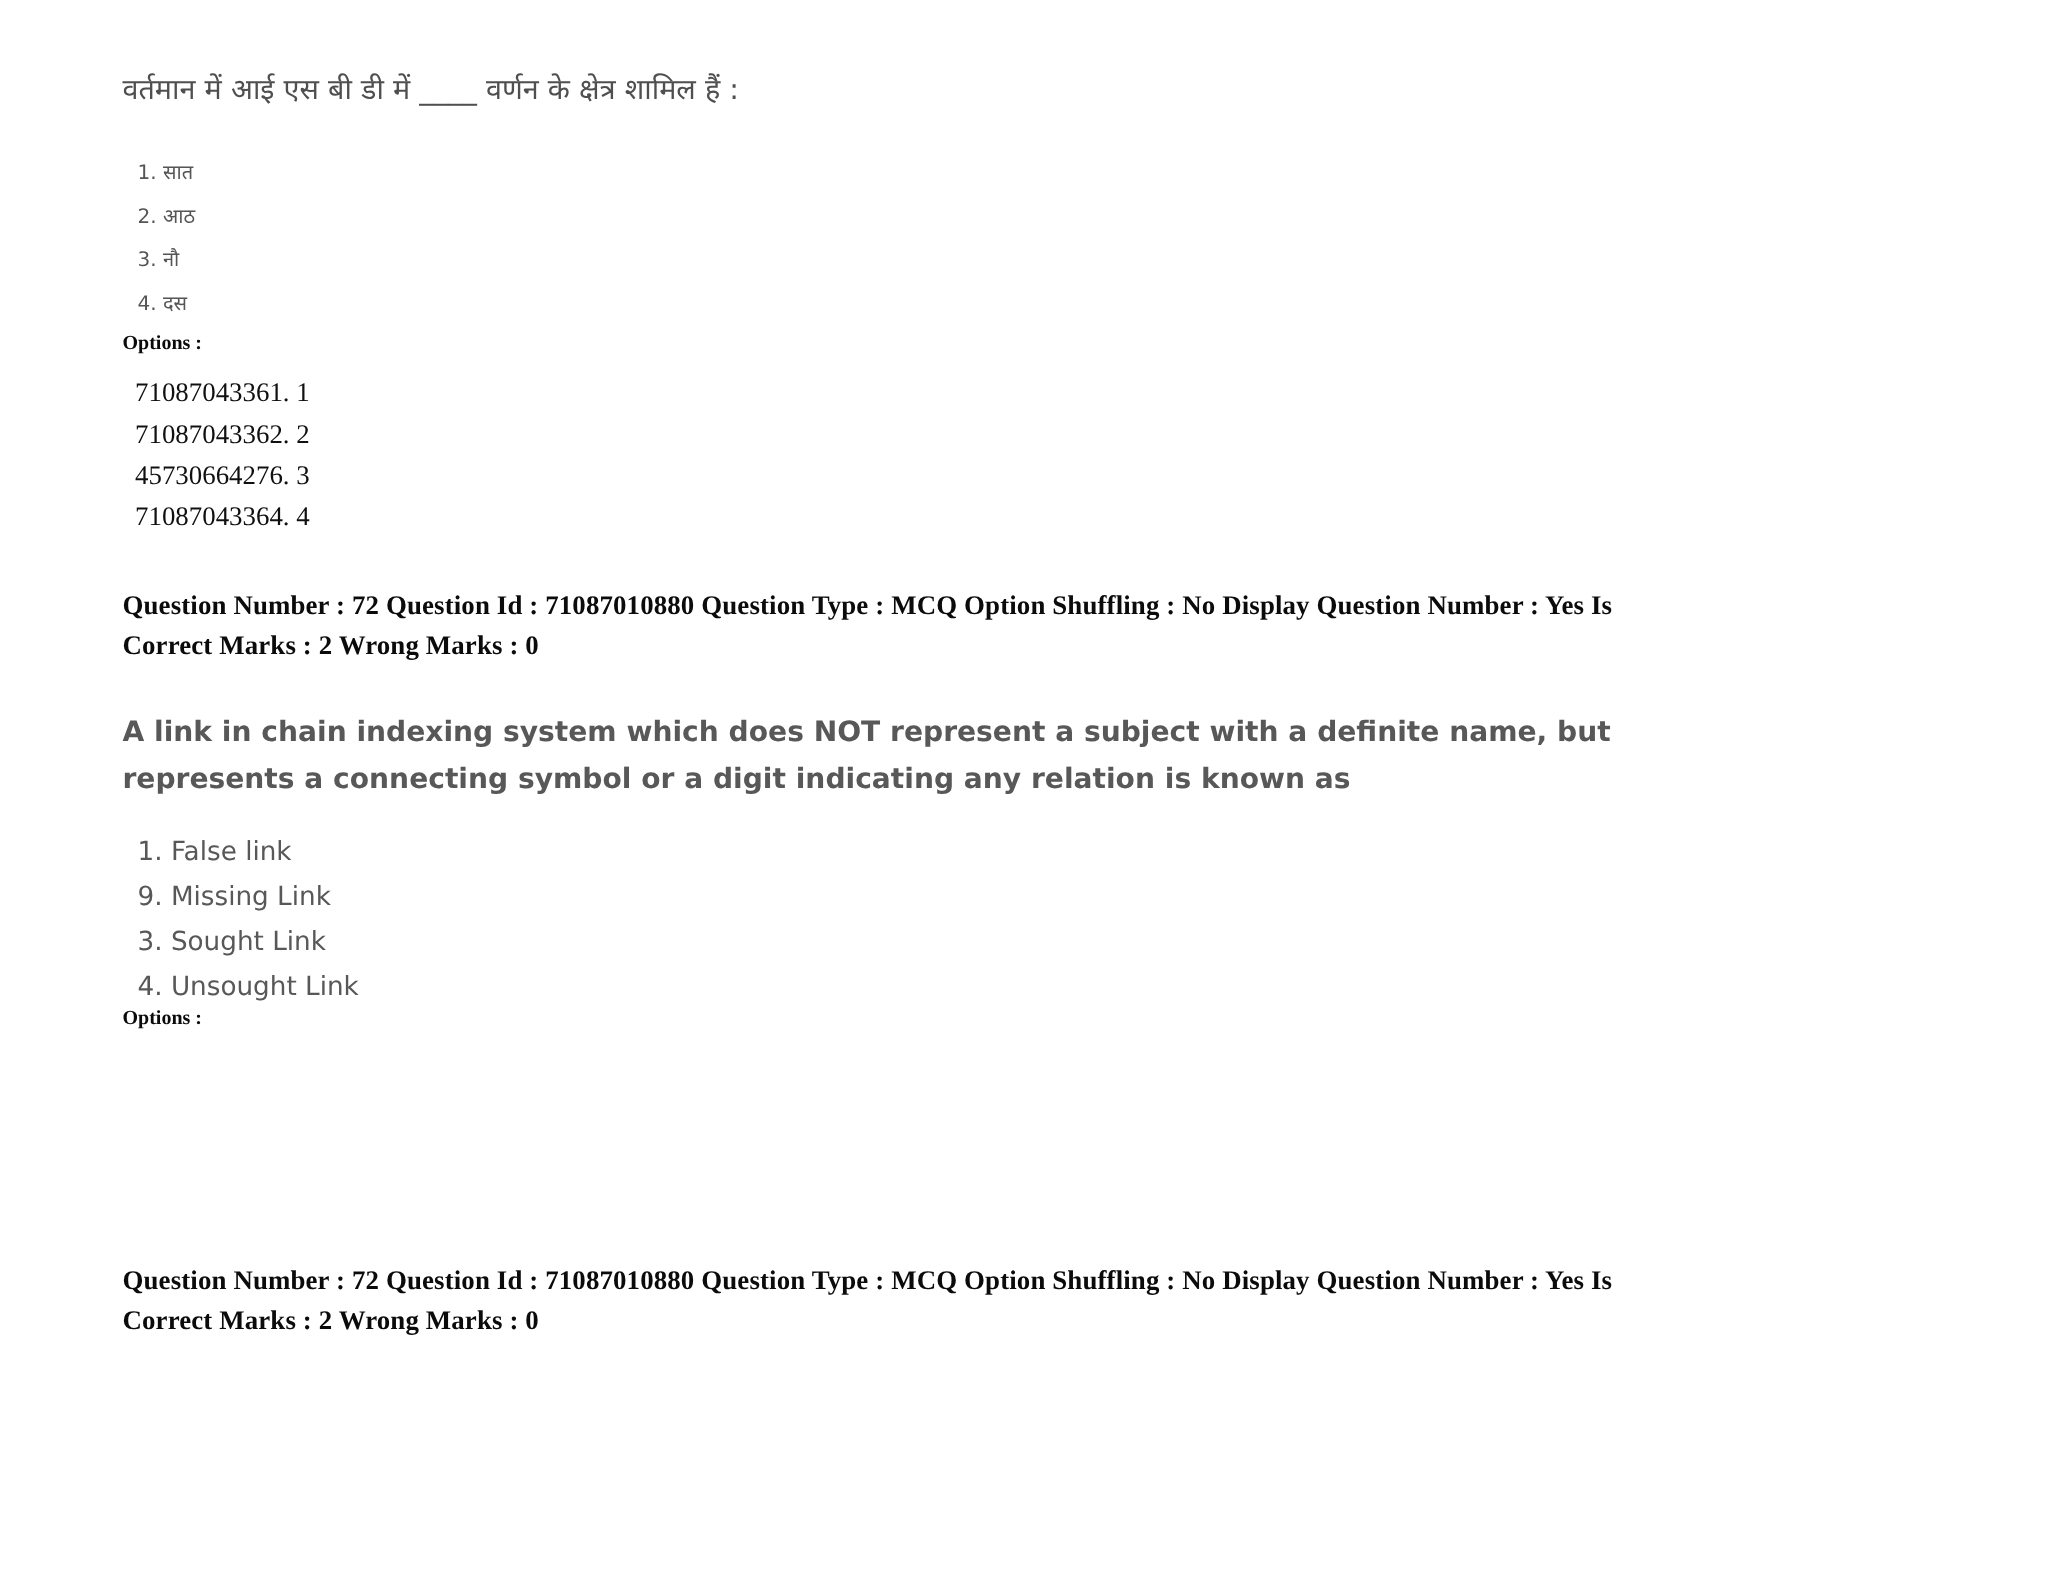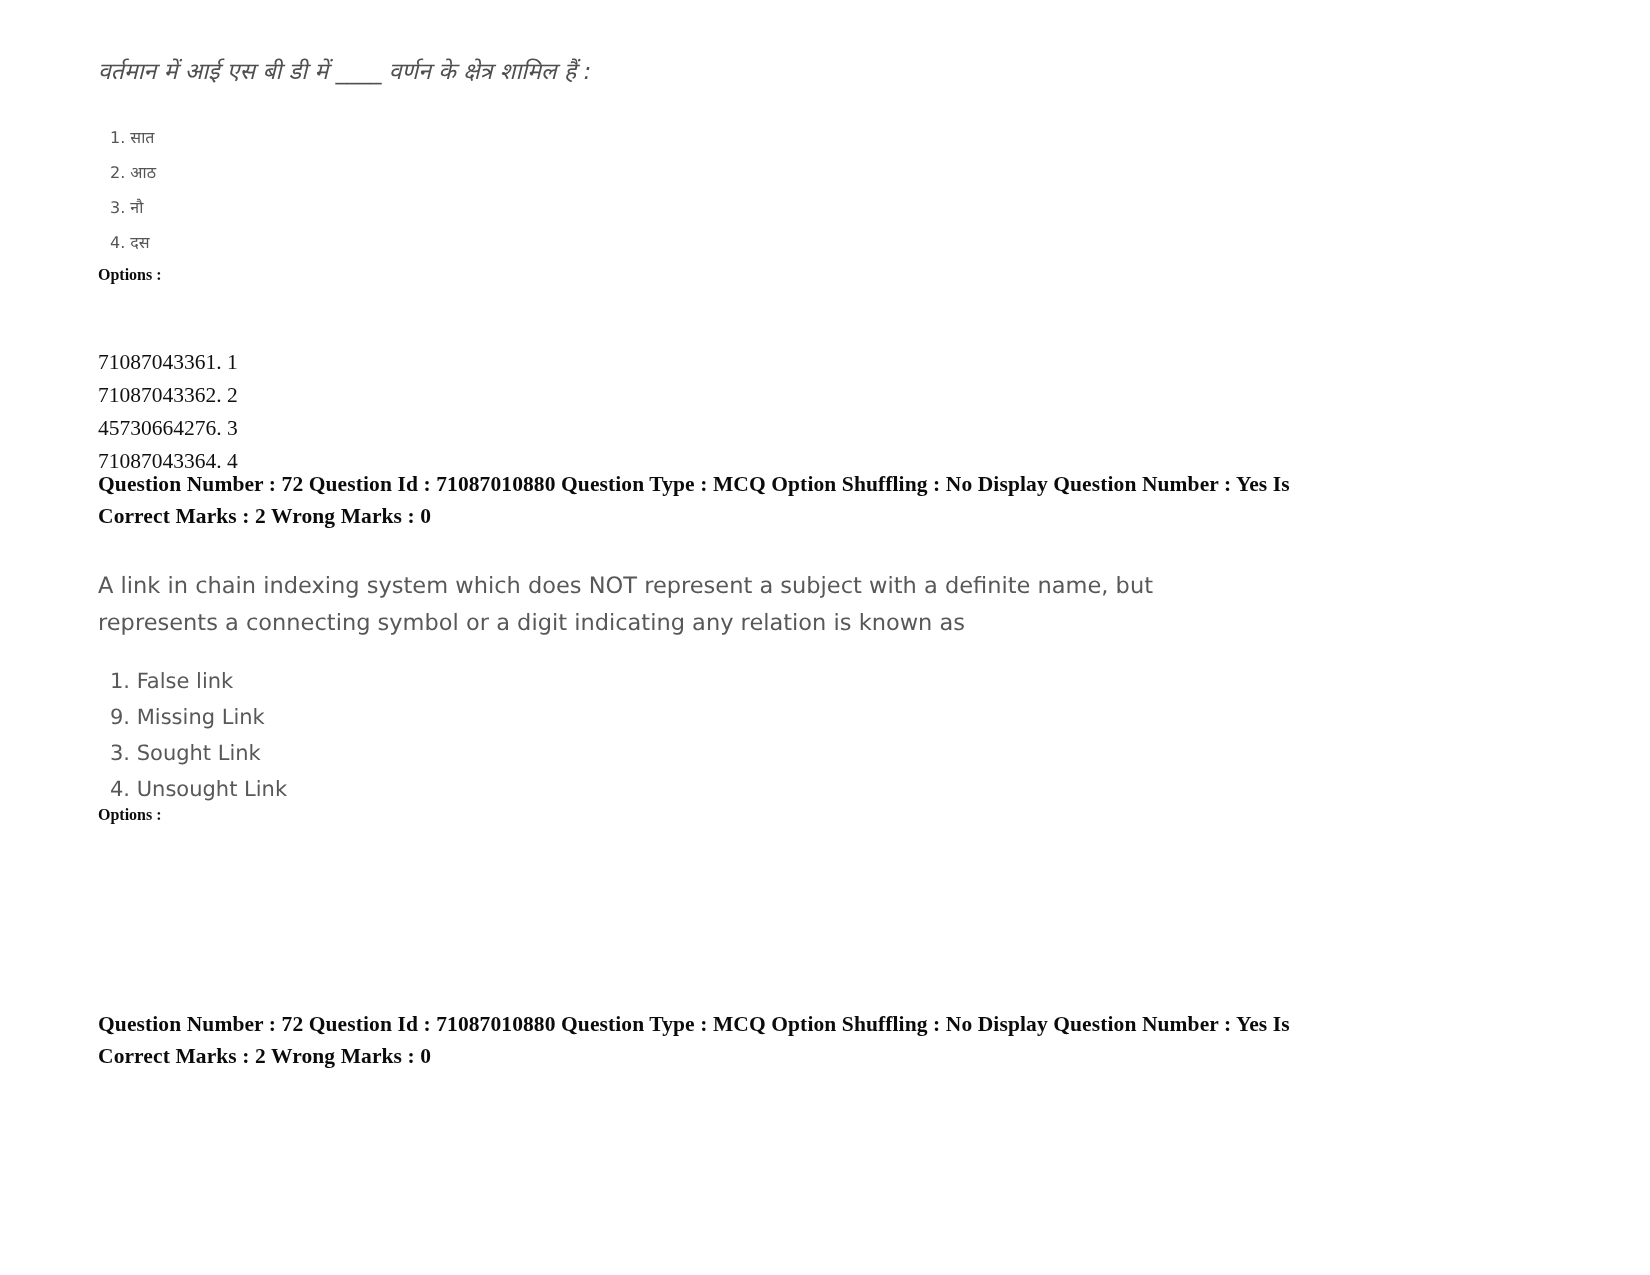--- a/index.html
+++ b/index.html
@@ -55,60 +55,59 @@
 
   
   .qstem-hi {
     position: absolute;
     left: 98px;
     top: 56px;
     font-size: 23px;
     line-height: 32px;
     color: #4f4f4f;
     white-space: nowrap;
-    font-style: italic;
   }
   .hi-choices {
     position: absolute;
     left: 110px;
     top: 120px;
     font-size: 16px;
     line-height: 35px;
     color: #555;
   }
   .hi-choices div { white-space: nowrap; }
 
   .options-label-1 {
     position: absolute;
     left: 98px;
     top: 266px;
   }
   .option-ids-1 {
     position: absolute;
-    left: 98px;
+    left: 108px;
     top: 298px;
-    margin-top: 48px;
   }
   .option-ids-1 div, .option-ids-2 div { white-space: nowrap; }
 
   .metablock-1 {
     position: absolute;
     left: 98px;
     top: 471px;
     width: 1330px;
   }
   .metablock-1 .l3 { margin-top: 5px; }
 
   .qstem-en {
     position: absolute;
     left: 98px;
     top: 568px;
     font-size: 22.5px;
     line-height: 37px;
     color: #585858;
+    font-weight: bold;
   }
   .qstem-en div { white-space: nowrap; }
 
   .en-choices {
     position: absolute;
     left: 110px;
     top: 663px;
     font-size: 21px;
     line-height: 36px;
     color: #585858;

